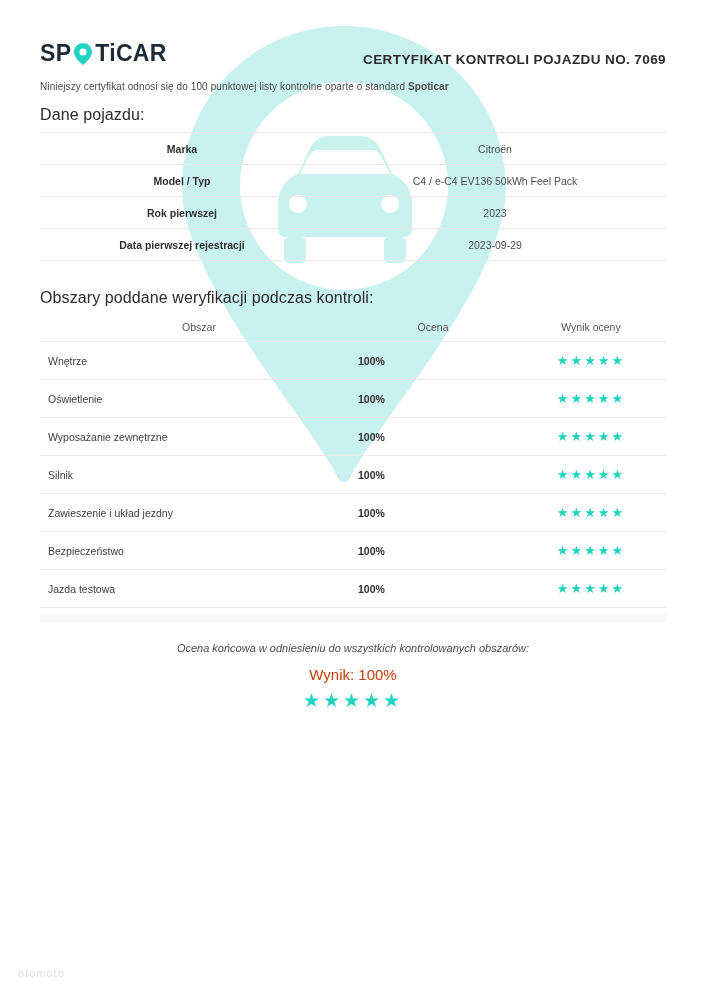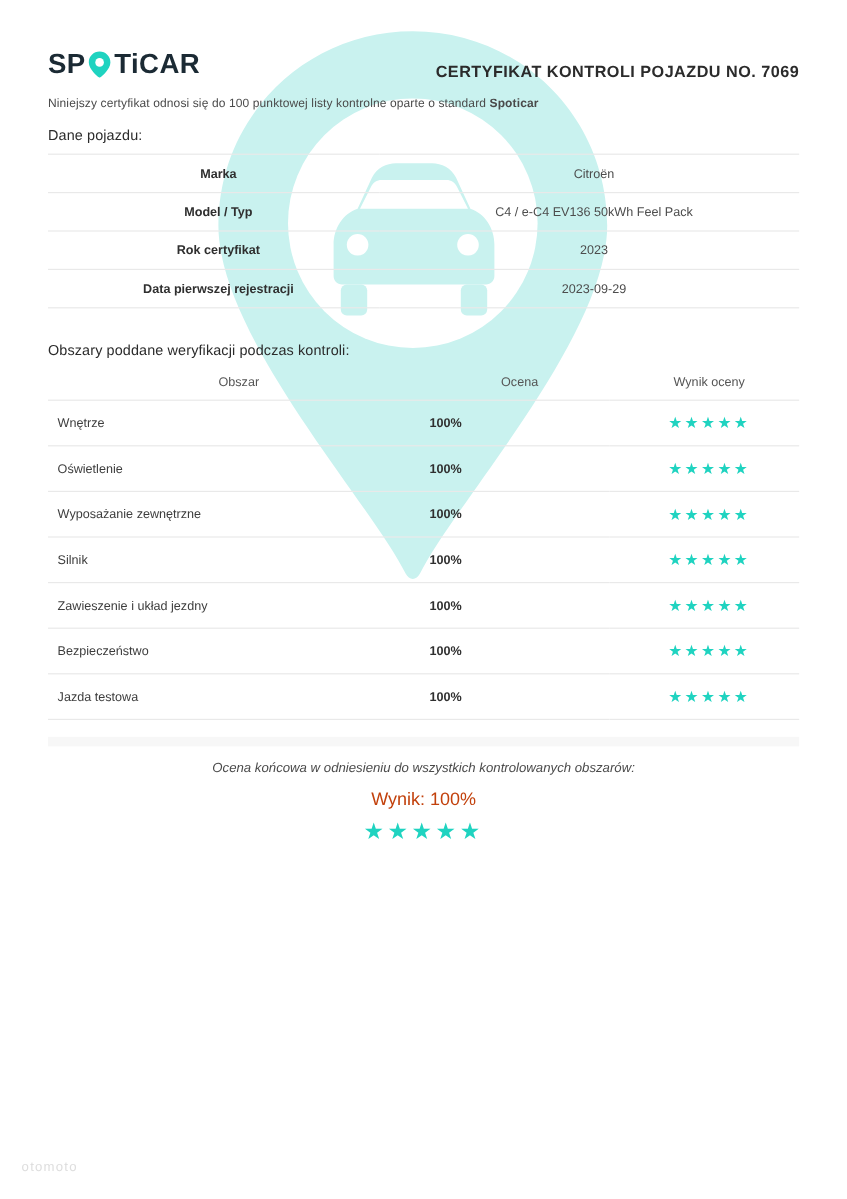--- a/index.html
+++ b/index.html
@@ -74,21 +74,21 @@
   .subtitle {
     margin-top: 14px;
     font-size: 10px;
     color: #4a4a4a;
     letter-spacing: 0.1px;
   }
   .subtitle b { font-weight: bold; }
 
   .section-title {
     margin-top: 14px;
-    font-size: 12px;
+    font-size: 16px;
     color: #2b2b2b;
     letter-spacing: 0.1px;
   }
   .section-title.second { margin-top: 28px; }
 
   
   table {
     width: 100%;
     border-collapse: collapse;
     margin-top: 8px;
@@ -219,21 +219,21 @@
       <tbody>
         <tr>
           <td class="label">Marka</td>
           <td class="value">Citroën</td>
         </tr>
         <tr>
           <td class="label">Model / Typ</td>
           <td class="value">C4 / e-C4 EV136 50kWh Feel Pack</td>
         </tr>
         <tr>
-          <td class="label">Rok certyfikat</td>
+          <td class="label">Rok pierwszej</td>
           <td class="value">2023</td>
         </tr>
         <tr>
           <td class="label">Data pierwszej rejestracji</td>
           <td class="value">2023-09-29</td>
         </tr>
       </tbody>
     </table>
 
     <div class="section-title second">Obszary poddane weryfikacji podczas kontroli:</div>

